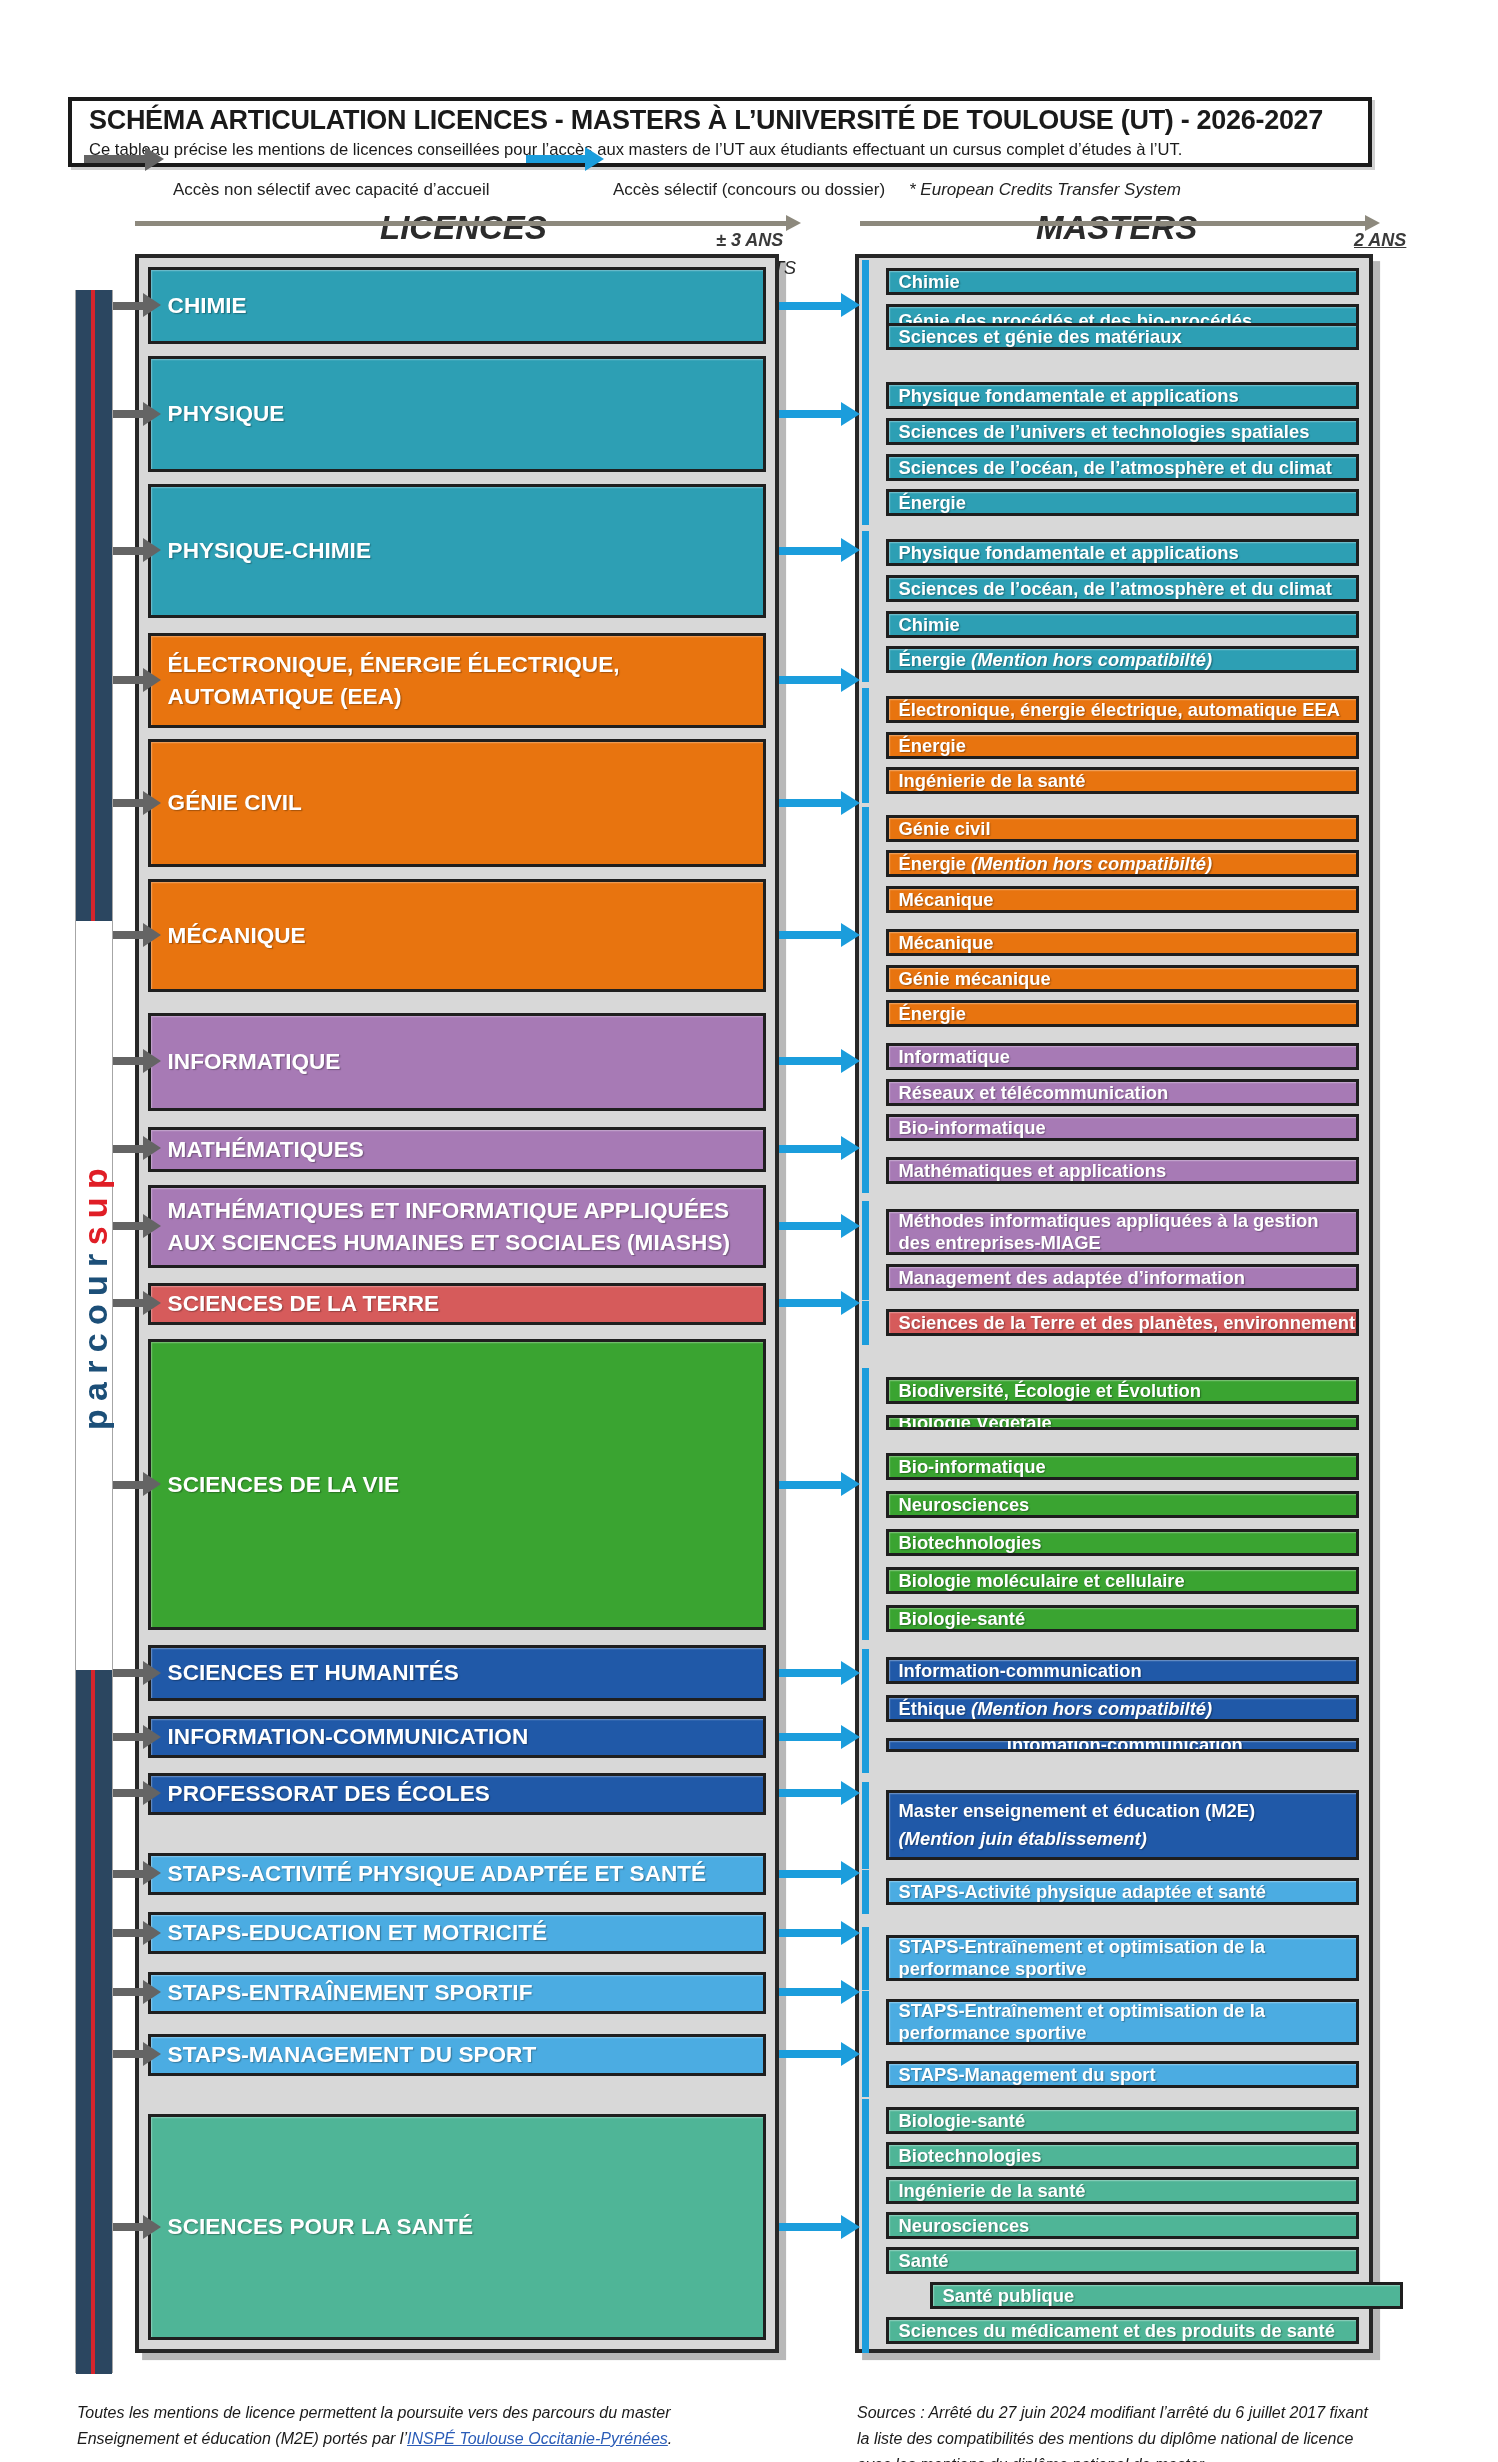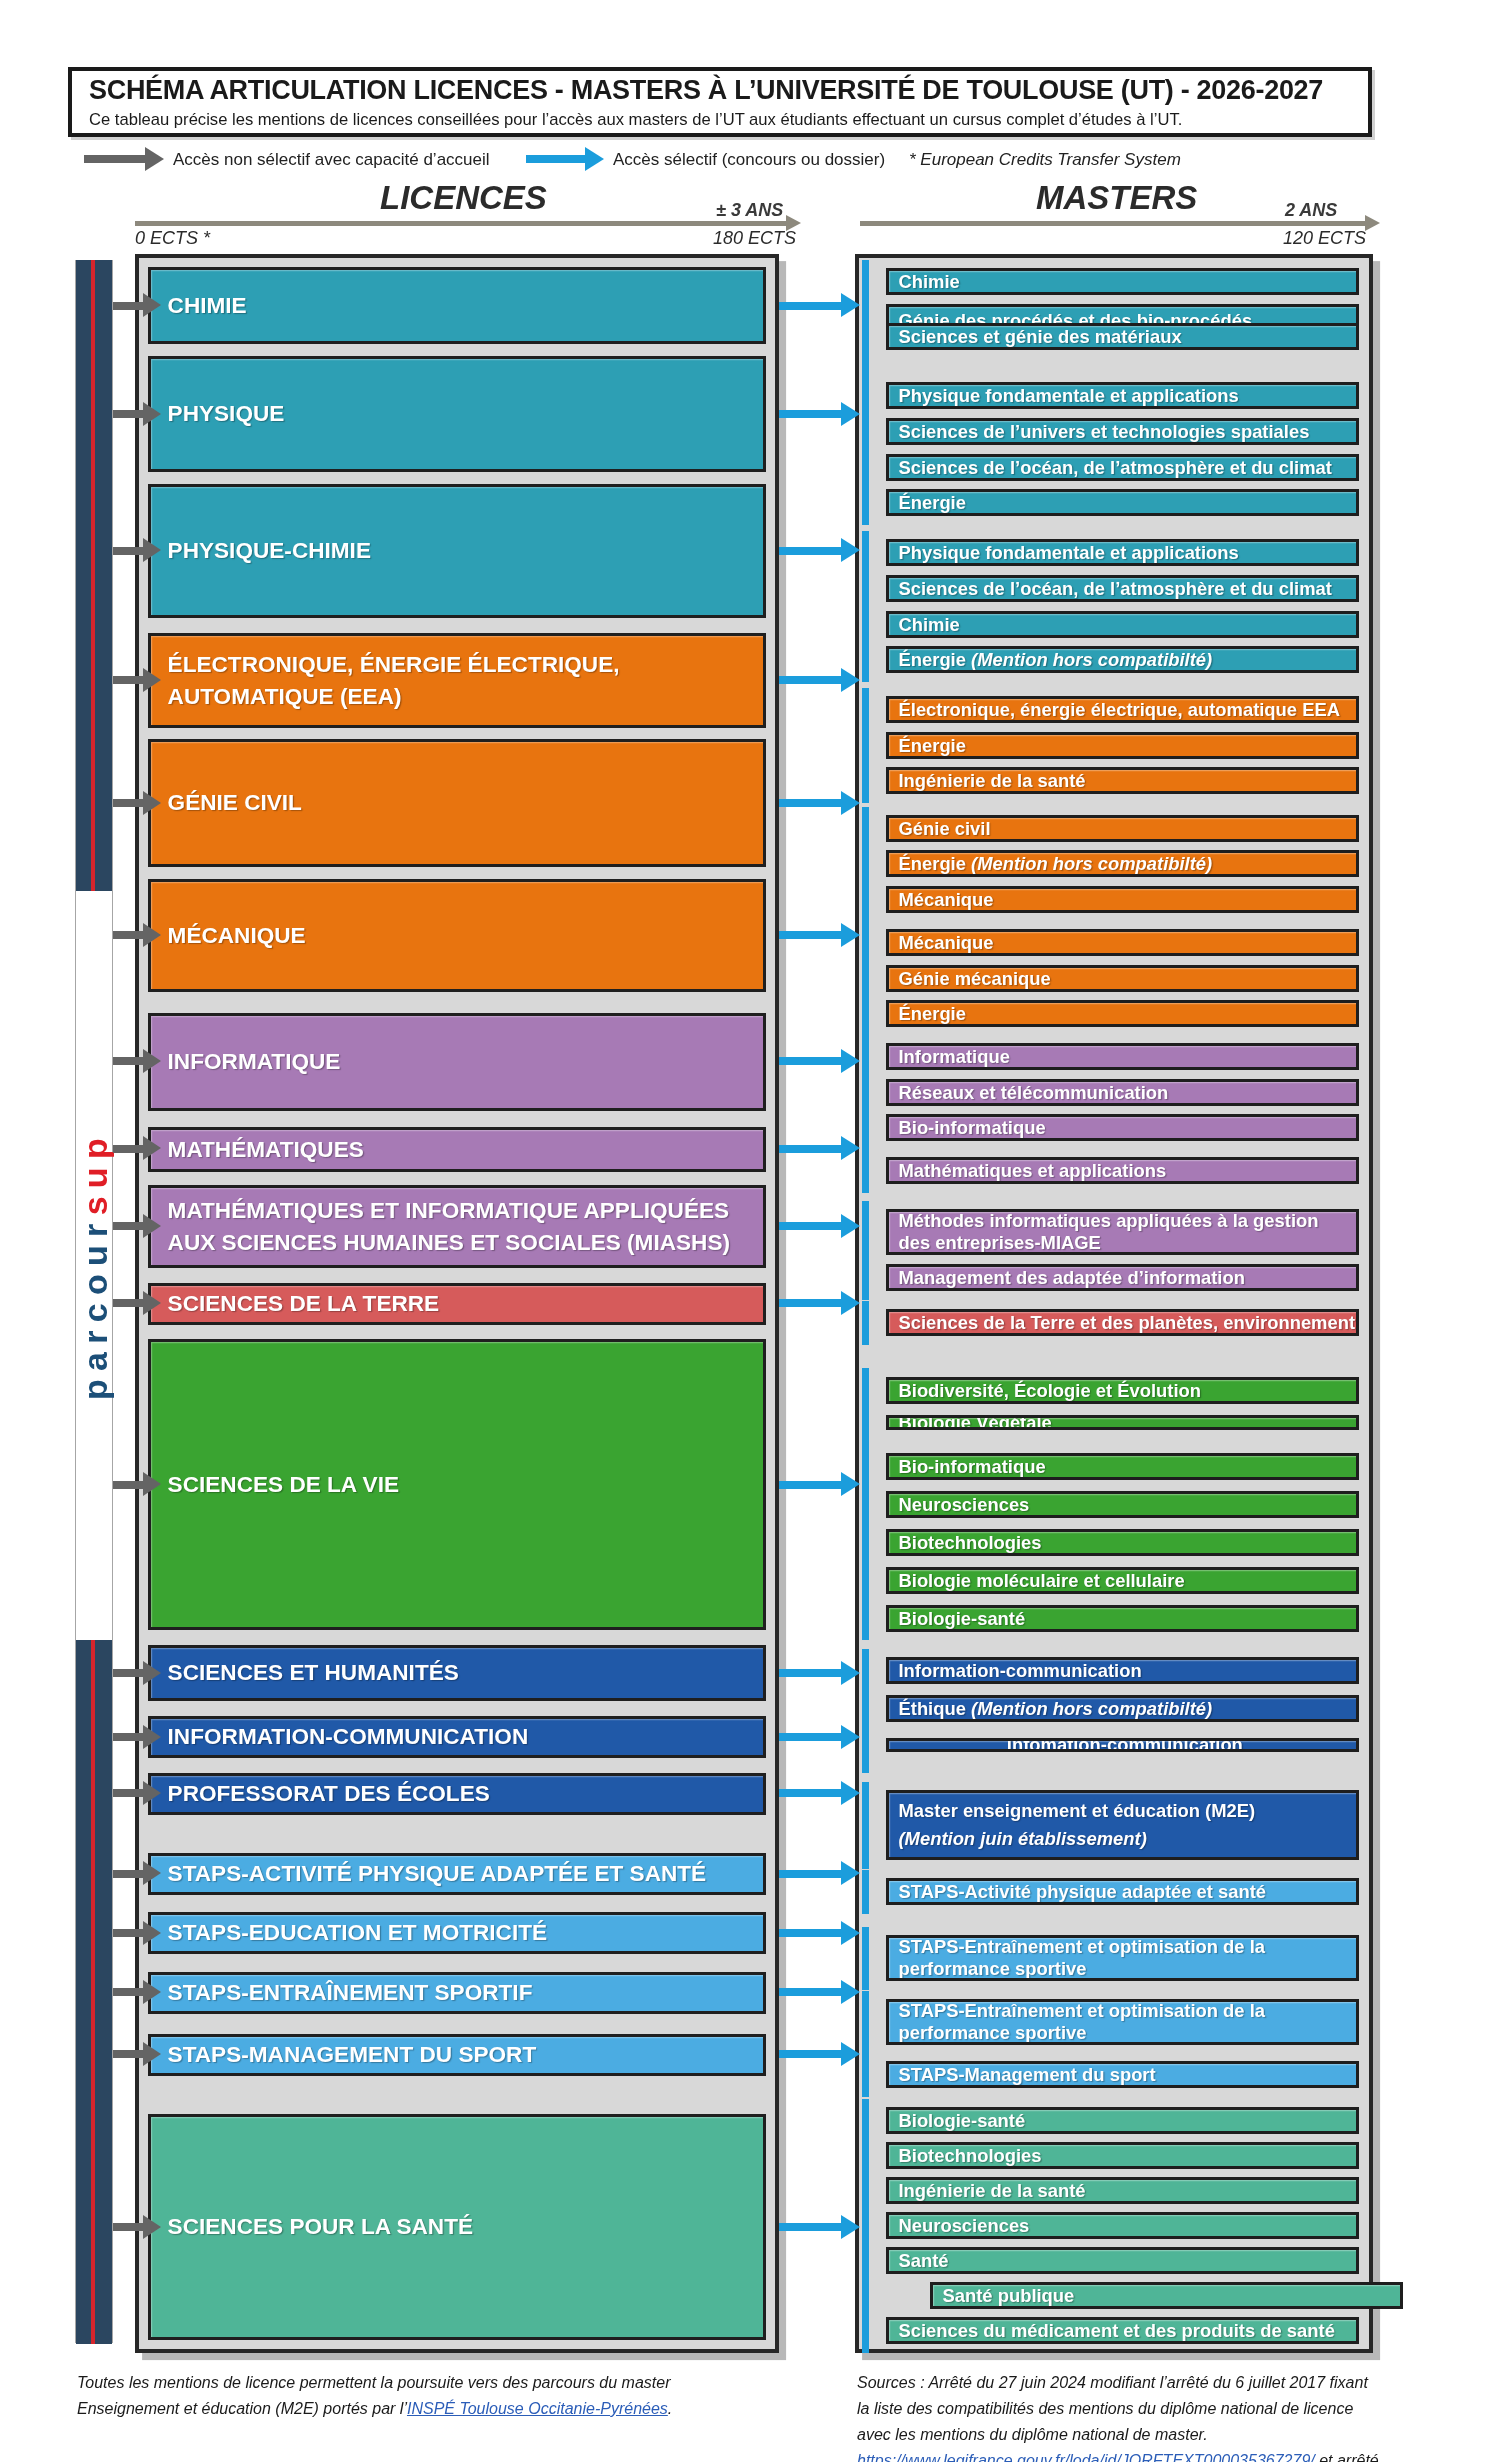--- a/index.html
+++ b/index.html
@@ -1,18 +1,18 @@
 <!DOCTYPE html>
 <html style="font-size:9.5px"><head>
 <meta charset="utf-8">
 <style>
   html,body{margin:0;padding:0;background:#ffffff;}
   body{width:1498px;height:2462px;position:relative;font-family:"Liberation Sans",sans-serif;overflow:hidden;}
   #stage{position:absolute;inset:0;}
-  .abs{position:absolute;}
+  .abs{position:absolute;margin-top:30px;}
 
   
   .title-box{left:68px;top:67px;width:1304px;height:70px;border:4.8px solid #1a1a1a;background:#fff;box-sizing:border-box;box-shadow:3px 3px 0 rgba(0,0,0,.18);}
   .title-text{left:89px;top:75px;width:1247px;font-size:27px;font-weight:bold;color:#1a1a1a;letter-spacing:-0.3px;}
   .subtitle-text{left:89px;top:110px;width:1259px;font-size:16.6px;color:#1a1a1a;}
 
   
   .legend-label{font-size:17px;color:#222;top:150px;}
   .ects-note{font-style:italic;}
 
@@ -73,21 +73,21 @@
 
   <div class="abs legend-label ects-note" style="left:909px;">* European Credits Transfer System</div>
 
   <div class="abs col-heading" style="left:380px;">LICENCES</div>
   <div class="abs col-heading" style="left:1036px;">MASTERS</div>
 
   <div class="abs axis-label" style="left:716px;">± 3 ANS</div>
   <div class="shaft" style="left:135px;top:221px;width:651px;height:5.3px;background:#8d897d;"></div>
   <div class="head" style="left:786px;top:215px;border-width:8.3px 0 8.3px 15.4px;border-color:transparent transparent transparent #8d897d;"></div>
 
-  <div class="abs axis-label" style="left:1285px;">2 ANS</div>
+  <div class="abs axis-label" style="left:1354px;text-decoration:underline;">2 ANS</div>
   <div class="shaft" style="left:860px;top:221px;width:505px;height:5.3px;background:#8d897d;"></div>
   <div class="head" style="left:1365px;top:215px;border-width:8.3px 0 8.3px 15.4px;border-color:transparent transparent transparent #8d897d;"></div>
 
   <div class="abs ects-label" style="left:135px;">0 ECTS *</div>
   <div class="abs ects-label" style="left:683px;width:113px;text-align:right;">180 ECTS</div>
   <div class="abs ects-label" style="left:1253px;width:113px;text-align:right;">120 ECTS</div>
 
   <div class="abs rail-zone">
     <div class="rail-navy" style="top:0;height:631px;">
       <div class="rail-red"></div>

